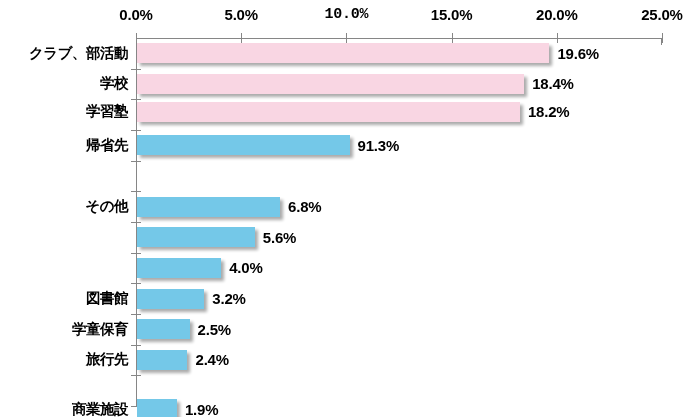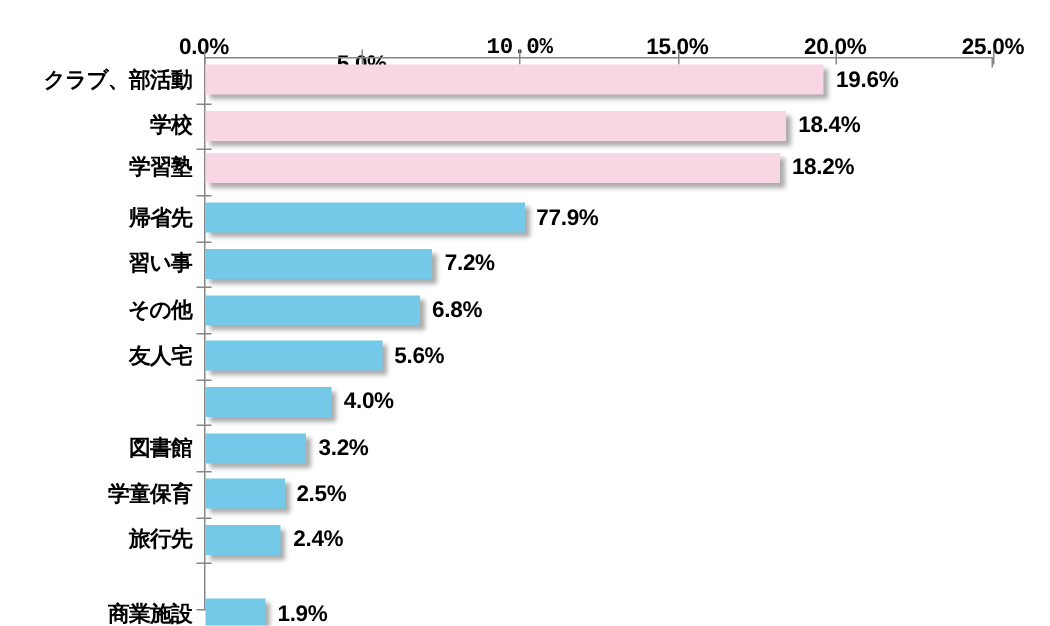--- a/index.html
+++ b/index.html
@@ -19,21 +19,21 @@
     position: relative;
     width: 700px;
     height: 417px;
     background: #ffffff;
   }
 
   
   .x-axis-labels {
     position: absolute;
     left: 0;
-    top: 23px;
+    top: 6px;
     width: 700px;
     height: 22px;
   }
   .x-tick-label {
     position: absolute;
     top: 0;
     transform: translateX(-50%);
     font-size: 15px;
     font-weight: bold;
     letter-spacing: -0.2px;
@@ -137,21 +137,21 @@
     color: #000;
   }
 </style>
 </head>
 <body>
 
 <div id="chart-root">
 
   <div class="x-axis-labels">
       <span class="x-tick-label" style="left: 136px;">0.0%</span>
-      <span class="x-tick-label" style="left: 241.2px; margin-top: 11px;">5.0%</span>
+      <span class="x-tick-label" style="left: 241.2px;">5.0%</span>
       <span class="x-tick-label" style="left: 346.4px; font-family: Liberation Mono, monospace;">10.0%</span>
       <span class="x-tick-label" style="left: 451.6px; text-align: center;">15.0%</span>
       <span class="x-tick-label" style="left: 556.8px;">20.0%</span>
       <span class="x-tick-label" style="left: 662px;">25.0%</span>
     </div>
 
   <div class="plot-frame">
     <div class="axis-top-line"></div>
     <div class="axis-left-line"></div>
     <div class="axis-right-cap"></div>
@@ -194,39 +194,31 @@
         <div class="cat-label">学習塾</div>
         <div class="bar-wrap">
           <div class="bar pink" style="width: 382.928px;"></div>
           <span class="bar-value">18.2%</span>
         </div>
       </div>
       <div class="row" style="top: 92px; height: 30.6667px;">
         <div class="cat-label">帰省先</div>
         <div class="bar-wrap">
           <div class="bar blue" style="width: 212.504px;"></div>
-          <span class="bar-value">77.9%</span>
-        </div>
-      </div>
-      <div class="row" style="top: 122.667px; height: 30.6667px;">
-        <div class="cat-label">習い事</div>
-        <div class="bar-wrap">
-          <div class="bar blue" style="width: 151.488px;"></div>
-          <span class="bar-value">7.2%</span>
+          <span class="bar-value">91.3%</span>
         </div>
       </div>
       <div class="row" style="top: 153.333px; height: 30.6667px;">
         <div class="cat-label">その他</div>
         <div class="bar-wrap">
           <div class="bar blue" style="width: 143.072px;"></div>
           <span class="bar-value">6.8%</span>
         </div>
       </div>
       <div class="row" style="top: 184px; height: 30.6667px;">
-        <div class="cat-label">友人宅</div>
         <div class="bar-wrap">
           <div class="bar blue" style="width: 117.824px;"></div>
           <span class="bar-value">5.6%</span>
         </div>
       </div>
       <div class="row" style="top: 214.667px; height: 30.6667px;">
         <div class="bar-wrap">
           <div class="bar blue" style="width: 84.16px;"></div>
           <span class="bar-value">4.0%</span>
         </div>

